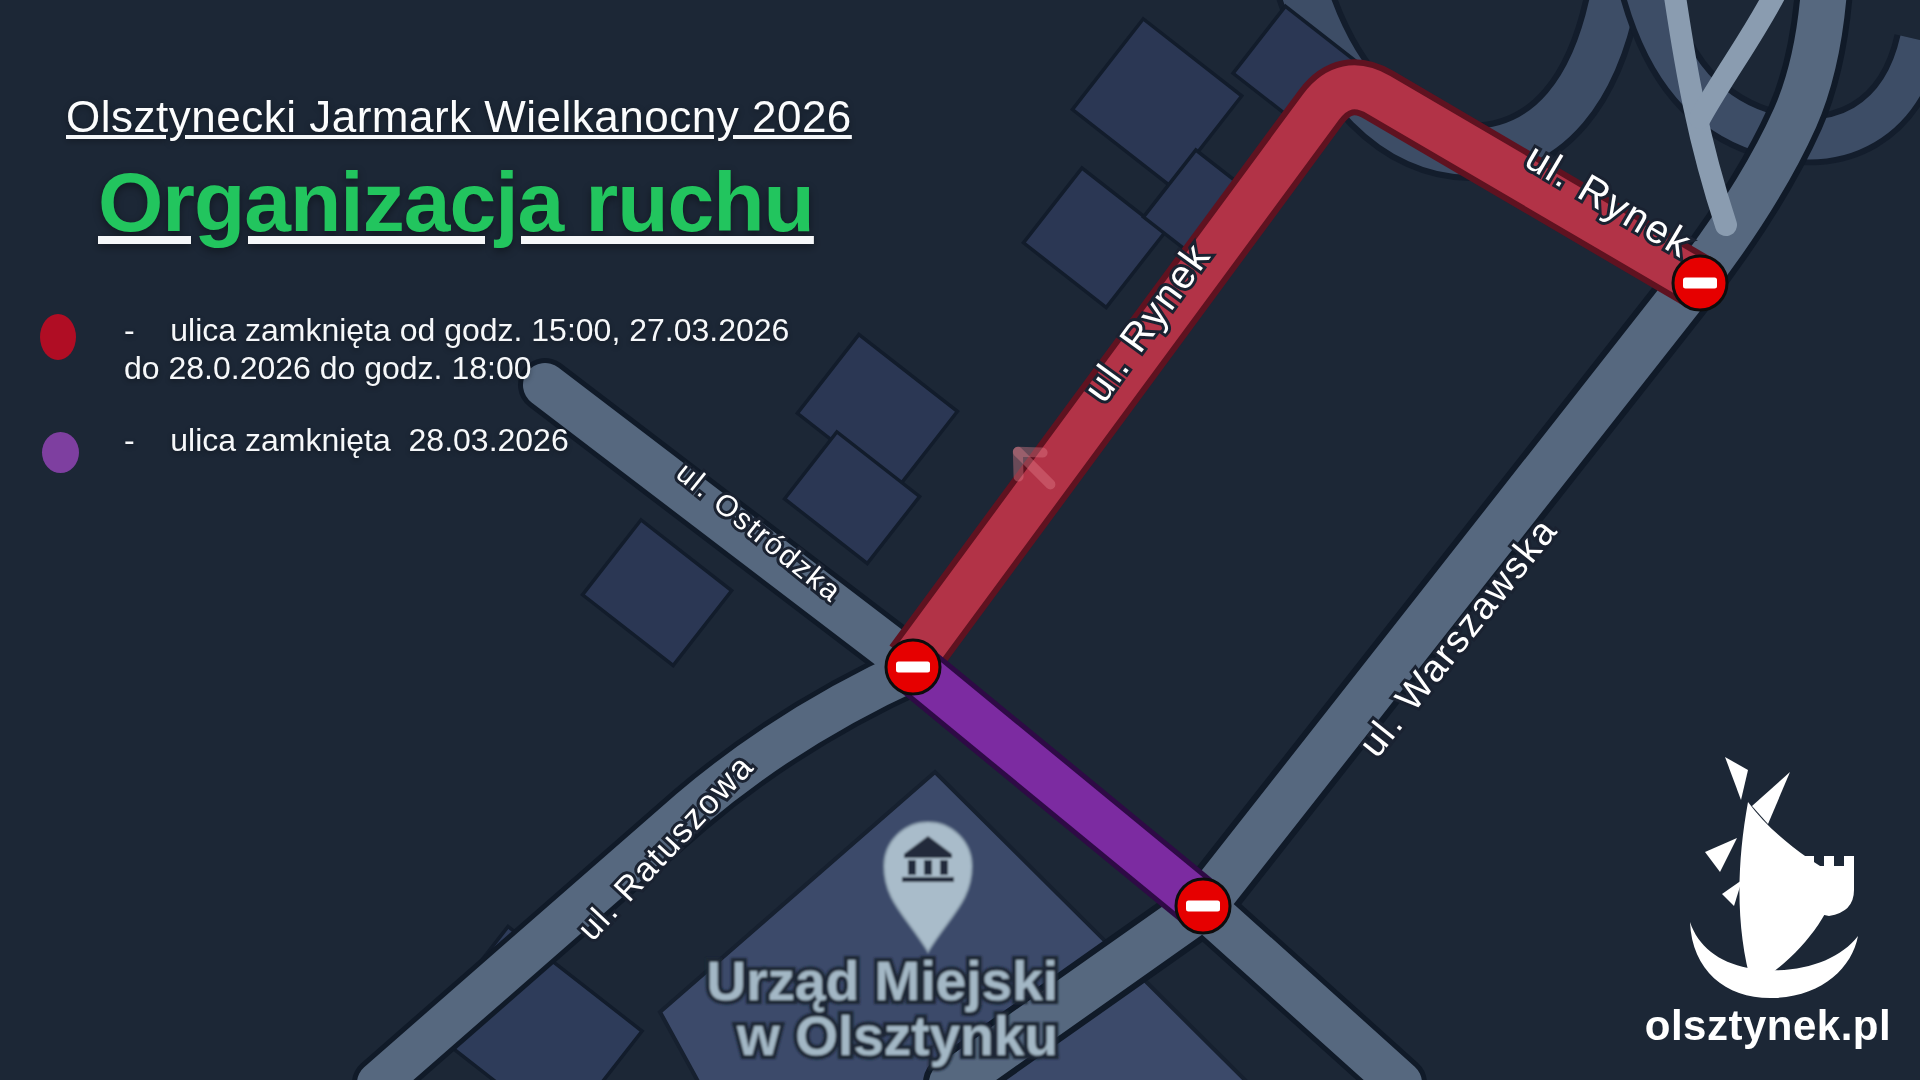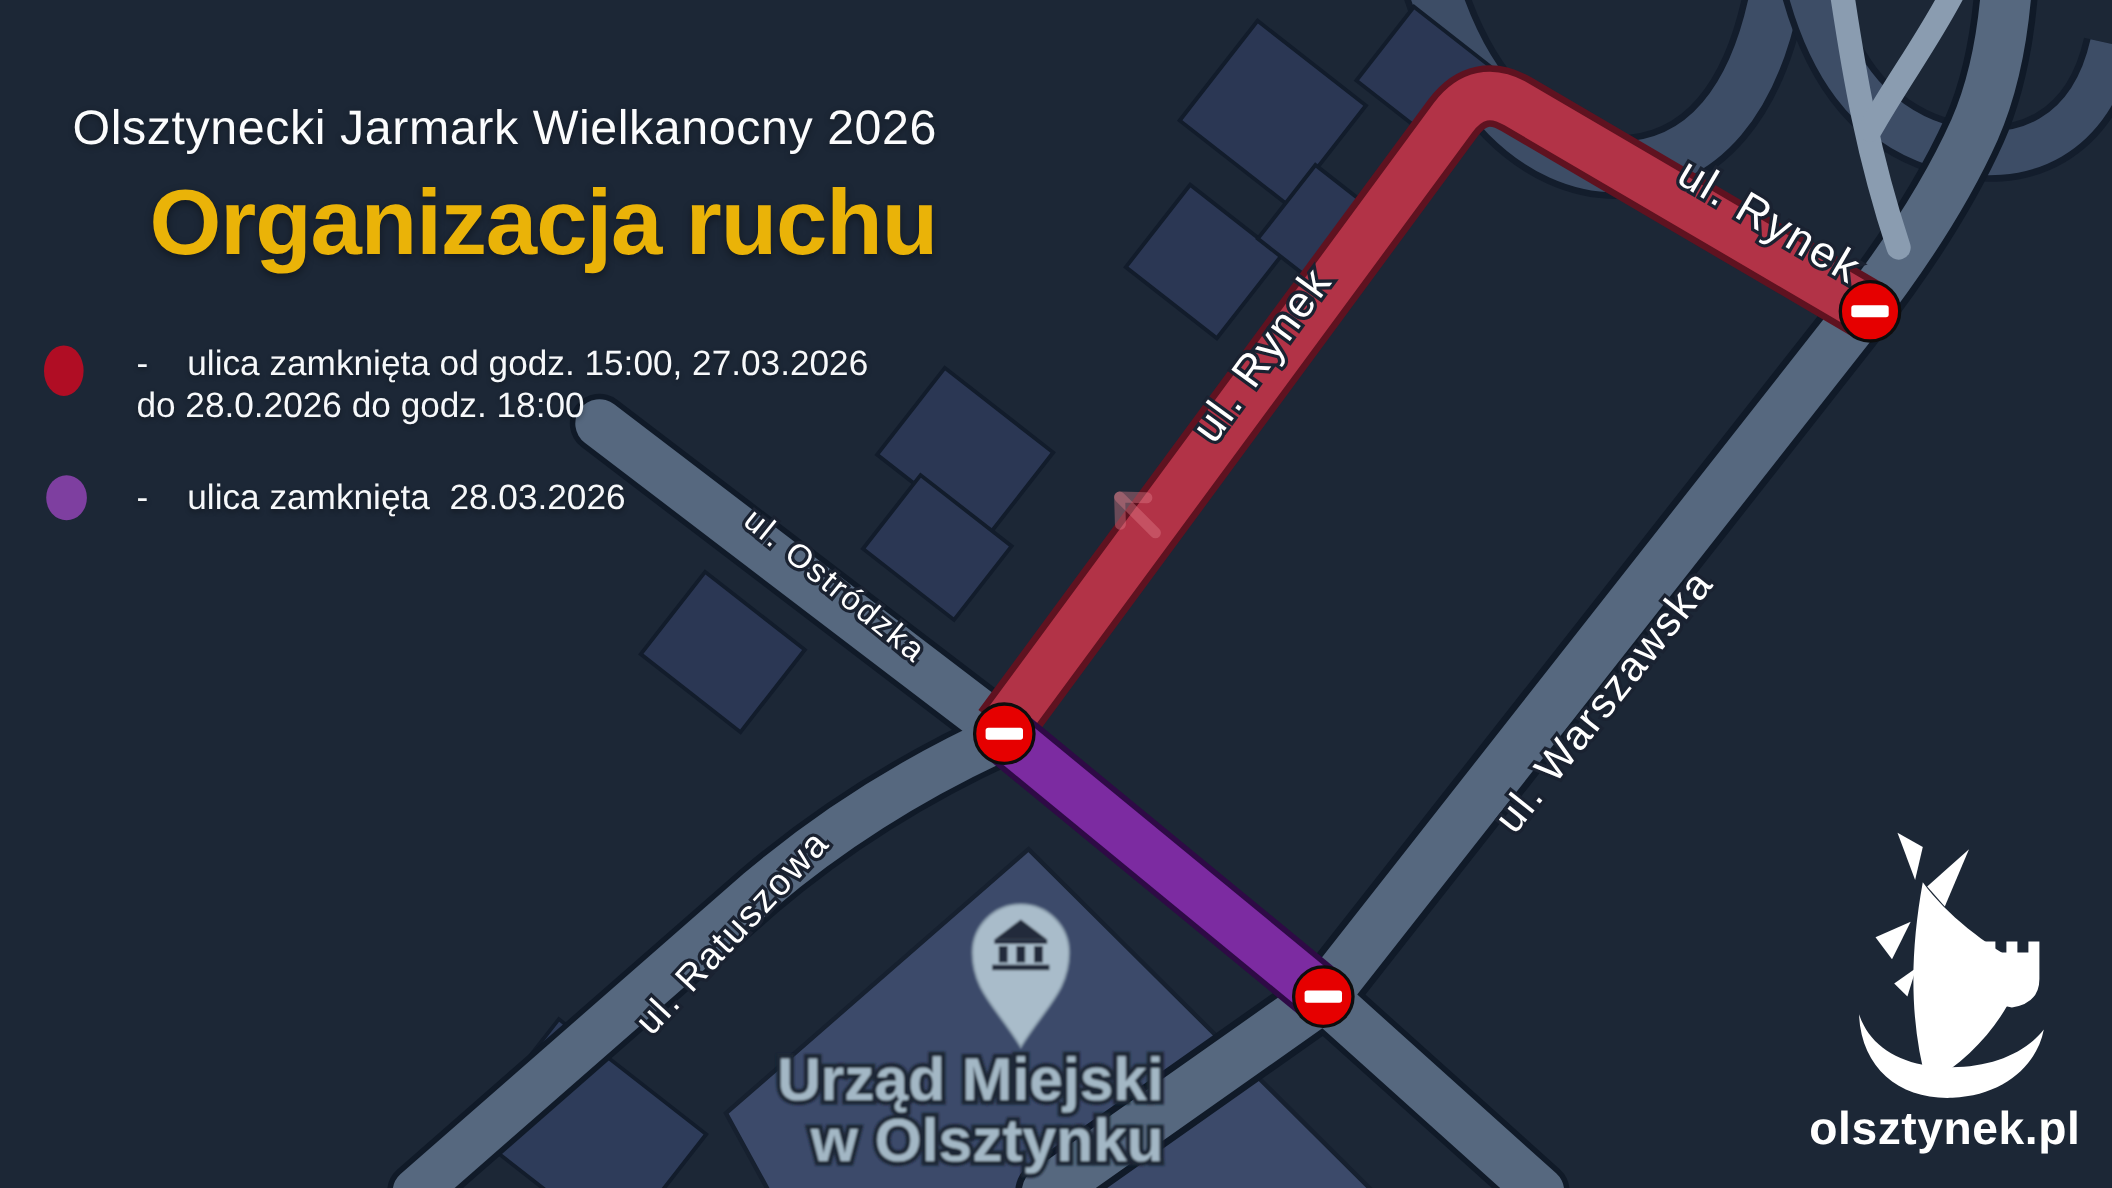--- a/index.html
+++ b/index.html
@@ -5,46 +5,45 @@
   html,body{margin:0;padding:0;background:#10192a;}
   #app{
     position:relative;width:1920px;height:1080px;overflow:hidden;
     background:#1c2736;
     font-family:"Liberation Sans", sans-serif;
     color:#f5f7f9;
   }
   #map-svg{position:absolute;left:0;top:0;width:1920px;height:1080px;}
 
   
-  .header{position:absolute;left:66px;top:92px;z-index:5;}
+  .header{position:absolute;left:66px;top:92px;z-index:5;text-decoration:underline;}
   .subtitle{
     font-size:44px;font-weight:500;letter-spacing:.5px;color:#fbfcfd;
     text-shadow:0 2px 6px rgba(0,0,0,.35);
   }
   .title{
     margin-top:12px;margin-left:32px;
-    font-size:84px;font-weight:800;letter-spacing:-1px;color:#eab308;
+    font-size:84px;font-weight:800;letter-spacing:-1px;color:#22c55e;
     text-shadow:0 3px 8px rgba(0,0,0,.4);
-    text-align:right;
   }
 
   
   .legend{position:absolute;left:0;top:0;z-index:5;}
   .legend-dot{position:absolute;border-radius:50%;}
   .dot-red{left:40px;top:314px;width:36px;height:46px;background:#b00d24;}
   .dot-purple{left:42px;top:432px;width:37px;height:41px;background:#7e3fa0;}
   .legend-text{
     position:absolute;left:95px;
     font-size:32px;font-weight:500;line-height:38px;color:#f6f8fa;
     white-space:pre;
     text-shadow:0 2px 5px rgba(0,0,0,.35);
     margin-left:29px;
   }
   .text-red{top:311px;}
-  .text-purple{top:433px;text-align:center;}
+  .text-purple{top:421px;text-align:center;}
 
   
   .street-label{
     font-family:"Liberation Sans", sans-serif;
     fill:#ffffff;stroke:#1a2231;stroke-width:6px;paint-order:stroke;
     font-weight:500;letter-spacing:2px;
   }
   .poi-label{
     font-family:"Liberation Sans", sans-serif;
     fill:#a3b7c5;stroke:#1c2534;stroke-width:8px;paint-order:stroke;

